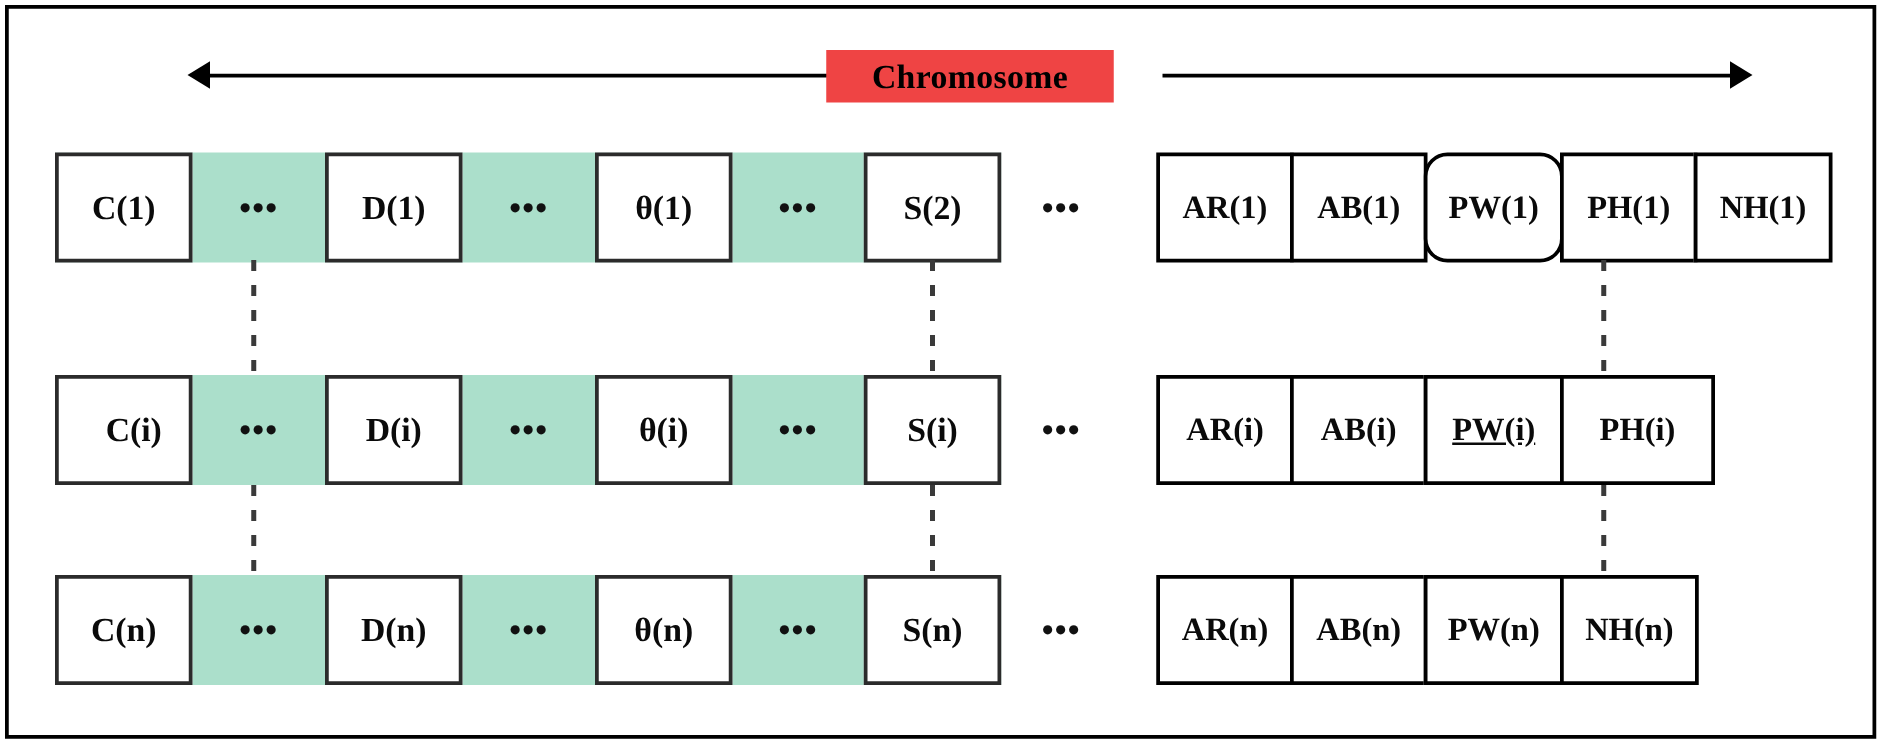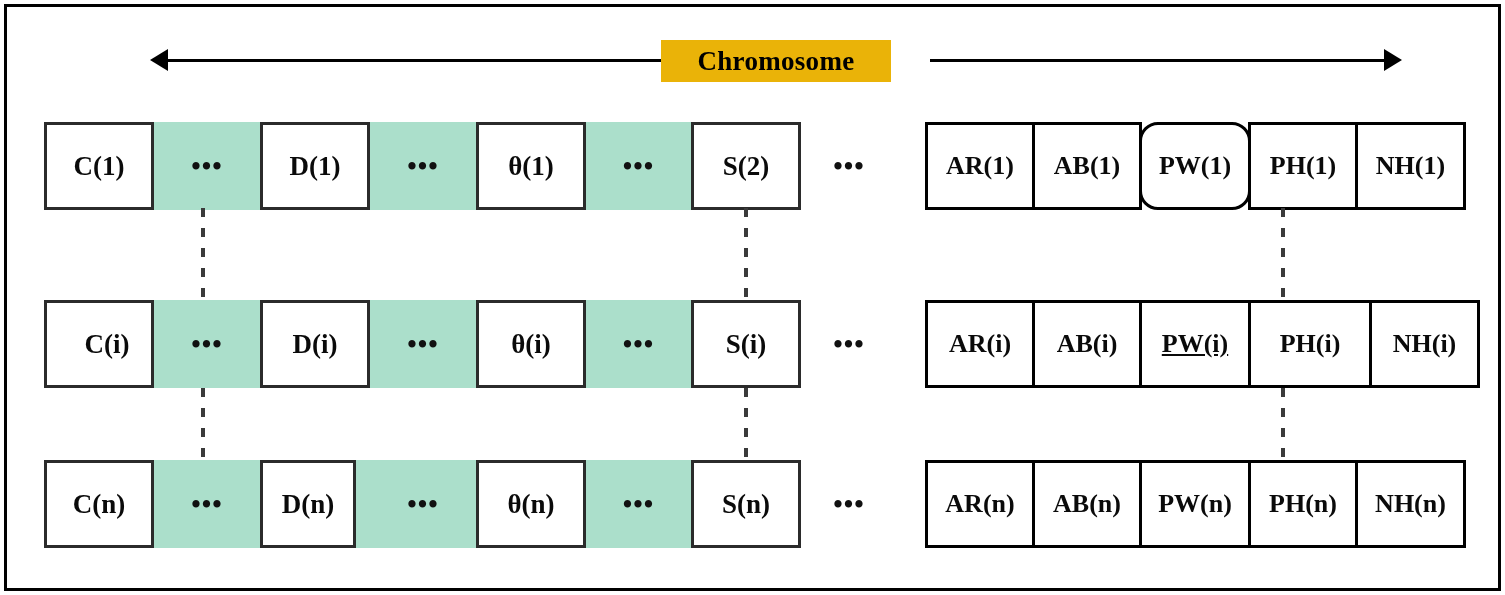--- a/index.html
+++ b/index.html
@@ -66,21 +66,21 @@
     left: 0;
     right: 0;
     top: 0;
     height: 42px;
     line-height: 42px;
     text-align: center;
     font-size: 27px;
     font-weight: bold;
     color: #000000;
     letter-spacing: 0.3px;
-    background: #eab308;
+    background: #ef4444;
     width: 230px;
     margin: 0 auto;
   }
 
   
   .row {
     position: absolute;
     height: 88px;
   }
 
@@ -223,41 +223,39 @@
       <div class="gene-box" style="left:432px; width:110px;">θ(i)</div>
       <div class="ellipsis-cell" style="left:542px; width:105px;">•••</div>
       <div class="gene-box" style="left:647px; width:110px;">S(i)</div>
     </div>
     <div class="gap-ellipsis">•••</div>
     <div class="right-block">
       <div class="attr-box" style="width:110px;">AR(i)</div>
       <div class="attr-box" style="width:110px;">AB(i)</div>
       <div class="attr-box" style="width:112px;text-decoration:underline;">PW(i)</div>
       <div class="attr-box" style="width:124px;">PH(i)</div>
-      <div class="attr-box" style="width:111px;">NH(i)</div>
     </div>
   </div>
 
   <div class="row" style="left:0; top:460px; width:1505px;">
     <div class="left-block">
       <div class="teal-band"></div>
       <div class="gene-box" style="left:0px;   width:110px;">C(n)</div>
       <div class="ellipsis-cell" style="left:110px; width:106px;">•••</div>
-      <div class="gene-box" style="left:216px; width:96px;">D(n)</div>
+      <div class="gene-box" style="left:216px; width:110px;">D(n)</div>
       <div class="ellipsis-cell" style="left:326px; width:106px;">•••</div>
       <div class="gene-box" style="left:432px; width:110px;">θ(n)</div>
       <div class="ellipsis-cell" style="left:542px; width:105px;">•••</div>
       <div class="gene-box" style="left:647px; width:110px;">S(n)</div>
     </div>
     <div class="gap-ellipsis">•••</div>
     <div class="right-block">
       <div class="attr-box" style="width:110px;">AR(n)</div>
       <div class="attr-box" style="width:110px;">AB(n)</div>
       <div class="attr-box" style="width:112px;">PW(n)</div>
-      <div class="attr-box" style="width:110px;">PH(n)</div>
       <div class="attr-box" style="width:111px;">NH(n)</div>
     </div>
   </div>
 
   <div class="dot-link" style="left:201px; top:208px; height:92px;"></div>
   <div class="dot-link" style="left:201px; top:388px; height:72px;"></div>
 
   <div class="dot-link" style="left:744px; top:208px; height:92px;"></div>
   <div class="dot-link" style="left:744px; top:388px; height:72px;"></div>
 

